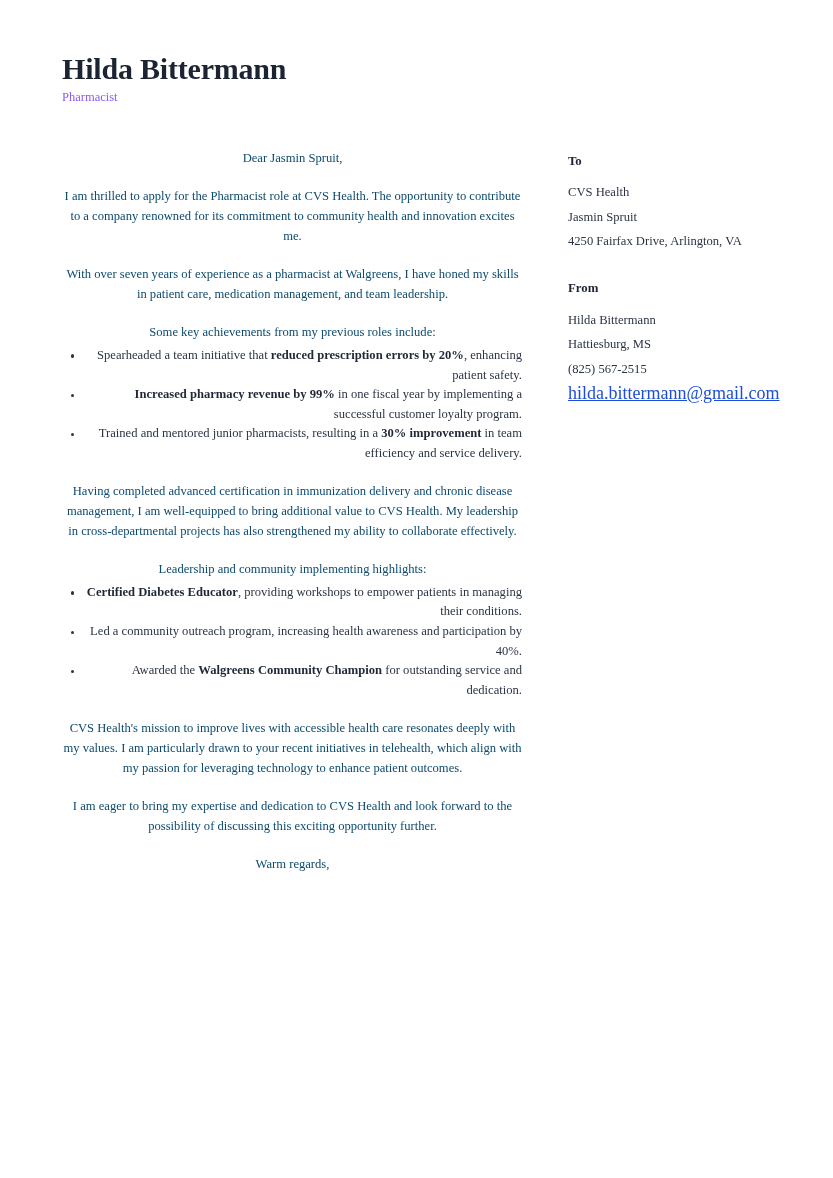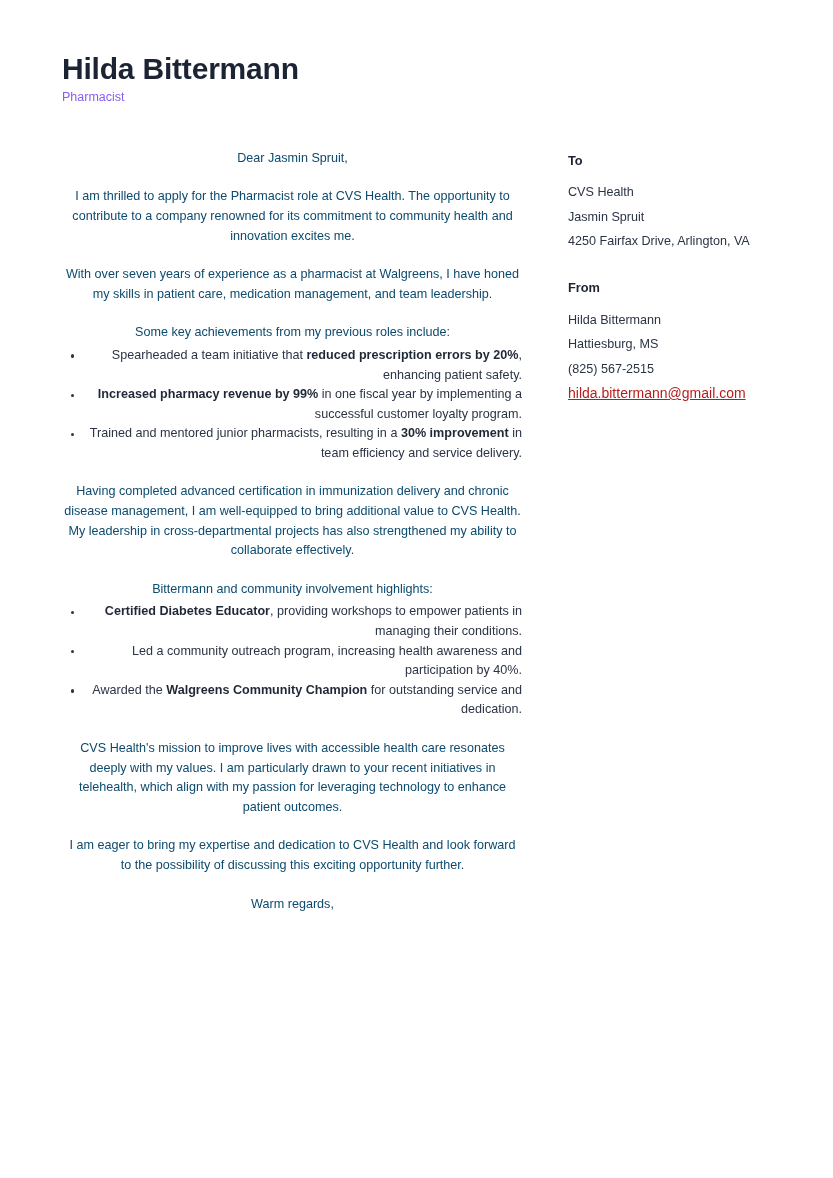--- a/index.html
+++ b/index.html
@@ -14,20 +14,21 @@
     color: #2b3445;
     -webkit-font-smoothing: antialiased;
   }
   .page {
     position: relative;
     width: 833px;
     height: 1006px;
     background: #ffffff;
     box-sizing: border-box;
     padding: 52px 62px 0 62px;
+    font-family: Liberation Serif, serif;
   }
 
   
   .header { margin-bottom: 44px; }
   .name {
     font-size: 30px;
     font-weight: bold;
     letter-spacing: -0.2px;
     color: #1c2434;
     line-height: 1.15;
@@ -104,23 +105,23 @@
   }
   .meta-block { margin-bottom: 26px; }
   .meta-block:last-child { margin-bottom: 0; }
   .meta-line {
     font-size: 12.6px;
     line-height: 24.5px;
     color: #2b3445;
     white-space: nowrap;
   }
   .meta-link {
-    font-size: 14px;
+    font-size: 18px;
     line-height: 24.5px;
-    color: #b91c1c;
+    color: #1d4ed8;
     text-decoration: underline;
     display: inline-block;
     cursor: pointer;
   }
 </style>
 </head>
 <body>
 
 <div class="page">
 
@@ -148,21 +149,21 @@
         <li>
           <span></span><b>Increased pharmacy revenue by 99%</b><span> in one fiscal year by implementing a successful customer loyalty program.</span>
         </li>
         <li>
           <span>Trained and mentored junior pharmacists, resulting in a </span><b>30% improvement</b><span> in team efficiency and service delivery.</span>
         </li>
       </ul>
 
       <p>Having completed advanced certification in immunization delivery and chronic disease management, I am well-equipped to bring additional value to CVS Health. My leadership in cross-departmental projects has also strengthened my ability to collaborate effectively.</p>
 
-      <p class="tight">Bittermann and community involvement highlights:</p>
+      <p class="tight">Leadership and community implementing highlights:</p>
 
       <ul class="bullets">
         <li>
           <span></span><b>Certified Diabetes Educator</b><span>, providing workshops to empower patients in managing their conditions.</span>
         </li>
         <li>
           <span>Led a community outreach program, increasing health awareness and participation by 40%.</span><b></b><span></span>
         </li>
         <li>
           <span>Awarded the </span><b>Walgreens Community Champion</b><span> for outstanding service and dedication.</span>

